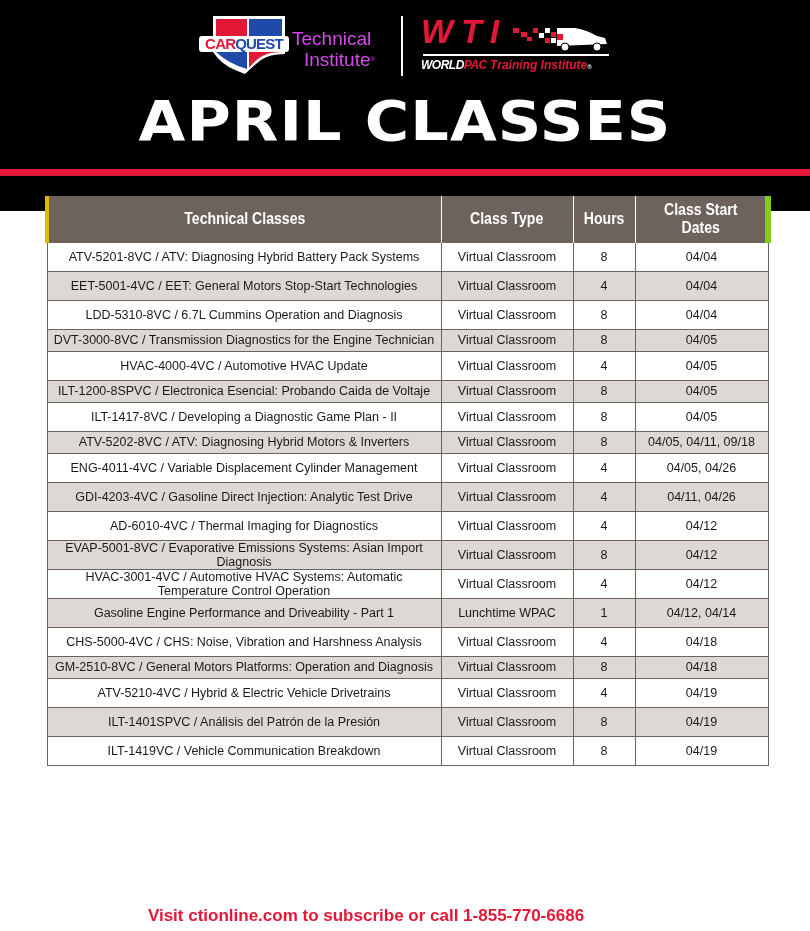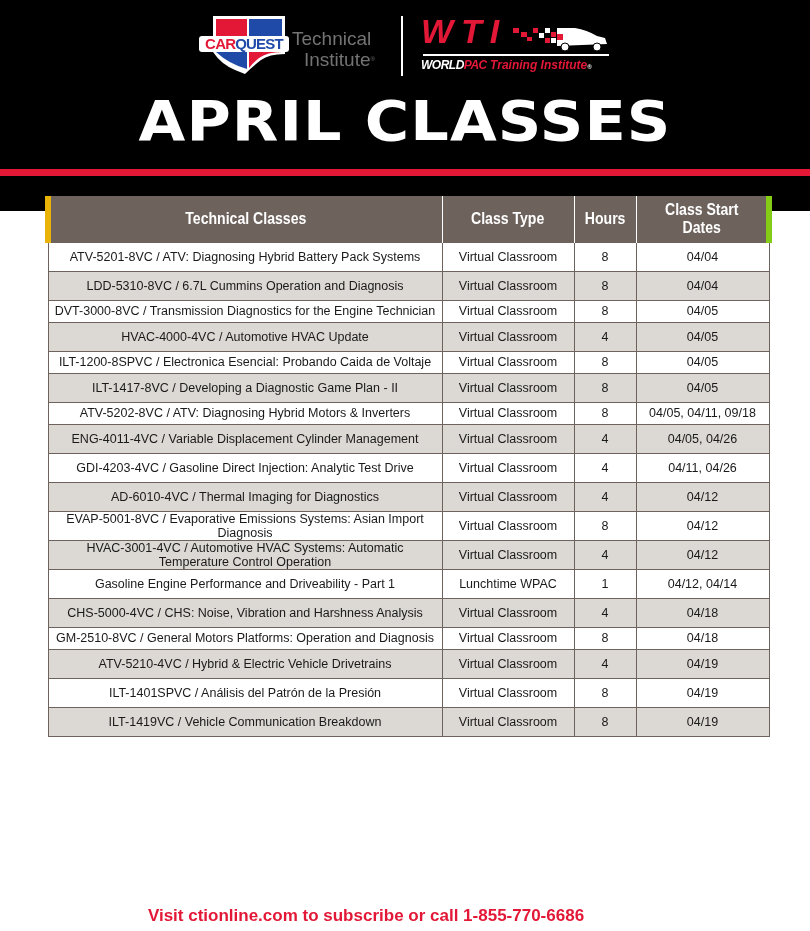--- a/index.html
+++ b/index.html
@@ -4,21 +4,21 @@
 <style>
   * { box-sizing: border-box; margin: 0; padding: 0; }
   html, body { width: 810px; height: 931px; background: #ffffff; overflow: hidden; }
   body { font-family: "Liberation Sans", sans-serif; position: relative; }
 
   .banner { position: absolute; left: 0; top: 0; width: 810px; height: 211px; background: #000000; }
   .red-stripe { position: absolute; left: 0; top: 169px; width: 810px; height: 7px; background: #e31837; }
 
   
   .cq-logo { position: absolute; left: 199px; top: 14px; width: 90px; height: 62px; }
-  .cq-text { position: absolute; left: 292px; top: 28px; color: #737373; font-size: 19px; line-height: 21px; }
+  .cq-text { position: absolute; left: 292px; top: 28px; color: #d946ef; font-size: 19px; line-height: 21px; }
   .cq-text .l1 { display: block; }
   .cq-text .l2 { display: block; padding-left: 12px; }
   .cq-text sup { font-size: 6px; vertical-align: top; }
 
   .divider { position: absolute; left: 401px; top: 16px; width: 2px; height: 60px; background: #ffffff; }
 
   
   .wti-letters { position: absolute; left: 421px; top: 14px; color: #e31837; font-size: 34px; font-weight: bold; font-style: italic; letter-spacing: 8px; line-height: 34px; font-family: "Liberation Sans", sans-serif; }
   .wti-car { position: absolute; left: 513px; top: 24px; width: 96px; height: 28px; }
   .wti-line { position: absolute; left: 423px; top: 54px; width: 186px; height: 2px; background: #ffffff; }
@@ -26,21 +26,21 @@
   .wti-sub .world { color: #ffffff; letter-spacing: -0.5px; }
   .wti-sub .pac { color: #e31837; letter-spacing: -0.5px; }
   .wti-sub .ti { color: #e31837; font-weight: bold; }
   .wti-sub .reg { color: #ffffff; font-size: 6px; }
 
   .page-title { position: absolute; left: 0; top: 88px; width: 810px; text-align: center; color: #ffffff; font-family: "DejaVu Sans", sans-serif; font-weight: bold; font-size: 56px; line-height: 66px; letter-spacing: 1px; transform: scaleX(1.08); transform-origin: center; }
 
   
   .classes-table { position: absolute; left: 45px; top: 196px; width: 721px; border-collapse: collapse; table-layout: fixed; }
   .classes-table th { background: #6e625d; color: #ffffff; font-weight: bold; font-size: 16px; line-height: 18px; height: 46px; border-left: 1px solid #ffffff; border-right: 1px solid #ffffff; text-align: center; padding: 0 2px; font-family: "Liberation Sans", sans-serif; transform-origin: center; }
-  .classes-table th:first-child { border-left: 6px solid #eab308; text-align: center; }
+  .classes-table th:first-child { border-left: 4px solid #eab308; text-align: center; }
   .classes-table th:last-child { border-right: 6px solid #84cc16; }
   .classes-table th span { display: inline-block; transform: scaleX(0.88); }
   .classes-table td { border: 1px solid #6e625d; text-align: center; font-size: 12.5px; line-height: 14px; color: #1a1a1a; padding: 0 4px; font-family: "Liberation Sans", sans-serif; }
   .classes-table tr.row td { height: 29px; }
   .classes-table tr.row.tall td { height: 22px; }
   .classes-table tr.row:nth-child(even) td { background: #dcd8d4; }
   .classes-table tr.row:nth-child(odd) td { background: #ffffff; }
   .col-name { width: 394px; }
   .col-type { width: 132px; }
   .col-hours { width: 62px; }
@@ -112,20 +112,26 @@
     </tr>
   </thead>
   <tbody>
     <tr class="row">
         <td>ATV-5201-8VC / ATV: Diagnosing Hybrid Battery Pack Systems</td>
         <td>Virtual Classroom</td>
         <td>8</td>
         <td>04/04</td>
       </tr>
     <tr class="row">
+        <td>EET-5001-4VC / EET: General Motors Stop-Start Technologies</td>
+        <td>Virtual Classroom</td>
+        <td>4</td>
+        <td>04/04</td>
+      </tr>
+    <tr class="row">
         <td>LDD-5310-8VC / 6.7L Cummins Operation and Diagnosis</td>
         <td>Virtual Classroom</td>
         <td>8</td>
         <td>04/04</td>
       </tr>
     <tr class="row tall">
         <td>DVT-3000-8VC / Transmission Diagnostics for the Engine Technician</td>
         <td>Virtual Classroom</td>
         <td>8</td>
         <td>04/05</td>

